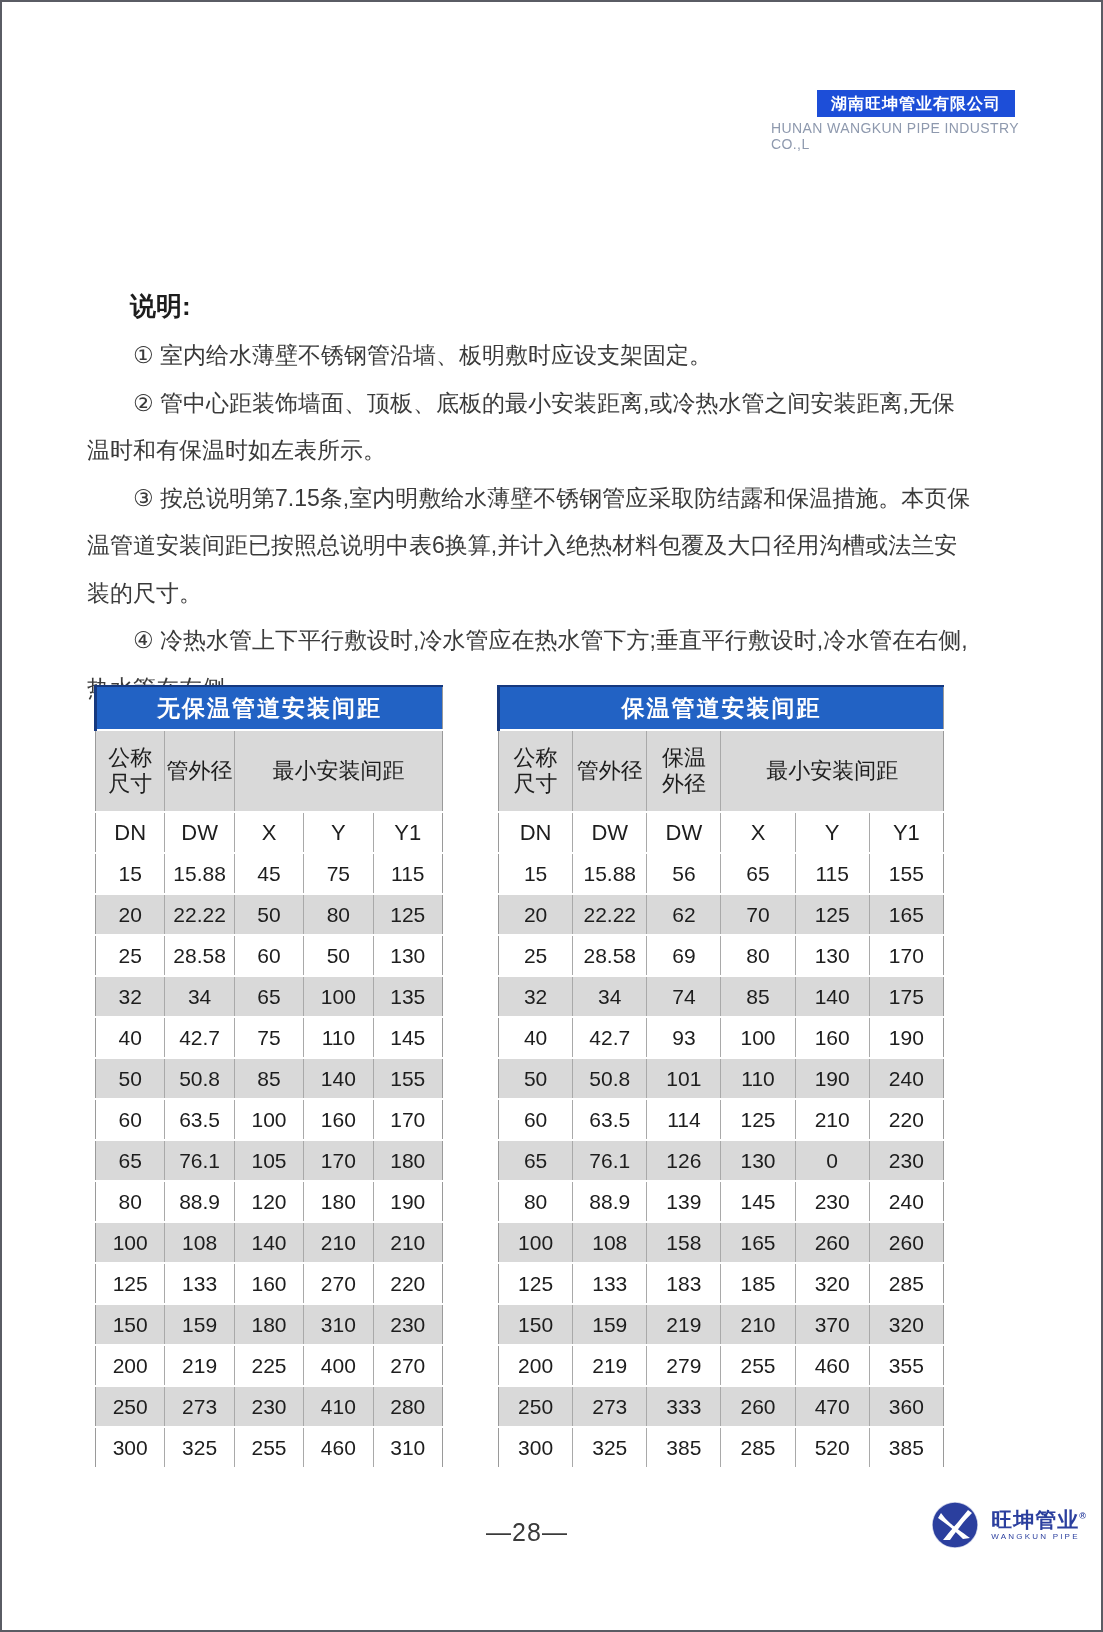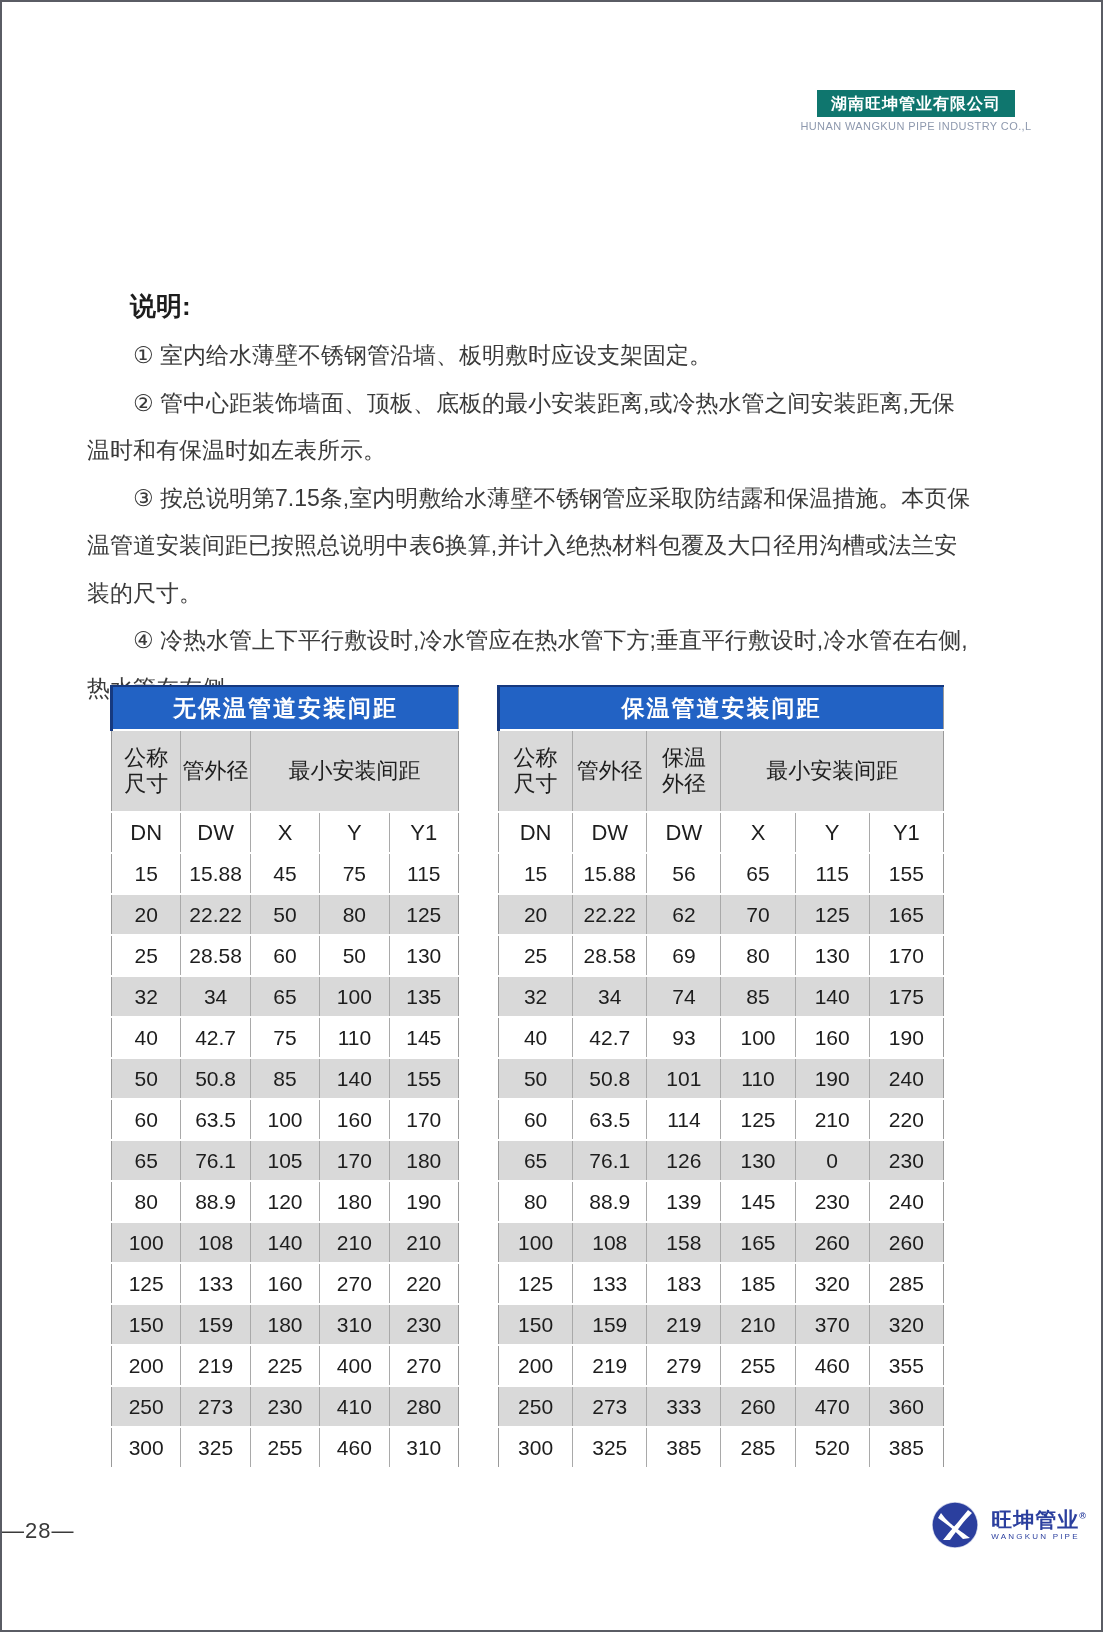--- a/index.html
+++ b/index.html
@@ -6,26 +6,26 @@
   html,body { background:#e8e8e8; }
   body { font-family:"Liberation Sans","DejaVu Sans",sans-serif; }
   .page {
     position:relative; width:1103px; height:1632px; background:#ffffff;
     border:2px solid #5a5c64; margin:0 auto; overflow:hidden;
   }
 
   
   .company-box {
     position:absolute; left:815px; top:88px; width:198px; height:27px;
-    background:#0f766e; color:#fff; font-size:16px; font-weight:bold;
+    background:#1d4ed8; color:#fff; font-size:16px; font-weight:bold;
     text-align:center; line-height:27px; letter-spacing:1px;
   }
   .company-en {
     position:absolute; left:769px; top:118px; width:290px;
-    text-align:center; font-size:11px; color:#8e99ae; letter-spacing:.4px;
+    font-size:14px; color:#8e99ae; letter-spacing:.4px;
   }
 
   
   .note {
     position:absolute; left:85px; top:155px; width:884px;
     font-size:23px; line-height:47px; color:#3a3a3a; text-indent:46px;
   }
   .note .note-label { font-weight:bold; color:#1d1d1d; font-size:25px; }
 
   
@@ -34,21 +34,21 @@
     font-size:26px; font-weight:bold; color:#1d1d1d;
   }
   .instructions {
     position:absolute; left:85px; top:330px; width:886px;
     font-size:23px; line-height:47.5px; color:#3a3a3a;
   }
   .instructions p { text-indent:46px; }
 
   
   .tbl-wrap { position:absolute; top:683px; }
-  .tbl-left { left:108px; width:349px; }
+  .tbl-left { left:92px; width:349px; }
   .tbl-right { left:495px; width:447px; }
   table {
     width:100%; border-collapse:collapse; table-layout:fixed;
     font-size:21px; color:#1d1d1d; border:1px solid #9a9a9a;
   }
   th, td { text-align:center; vertical-align:middle; font-weight:normal; }
   th, td { border-right:1px solid #a9a9a9; }
   tr > *:last-child { border-right:none; }
   tr { border-bottom:2px solid #ffffff; }
   .title-row th {
@@ -57,22 +57,22 @@
     border-left:3px solid #16397f; border-top:2px solid #16397f;
   }
   .group-row th { background:#d9d9d9; height:82px; font-size:22px; }
   .two-line { white-space:pre-line; line-height:26px; }
   .cols-row th { background:#ffffff; height:41px; font-size:22px; }
   tbody td { height:41px; background:transparent; }
   tbody tr:nth-child(even) { background:#d9d9d9; }
 
   
   .page-number {
-    position:absolute; left:0; top:1516px; width:1050px; 
-    font-size:22px; color:#3a3a3a; letter-spacing:1px;
+    position:absolute; left:0; top:1516px; width:1050px; text-align:center;
+    font-size:25px; color:#3a3a3a; letter-spacing:1px;
   }
   .footer-logo {
     position:absolute; right:14px; top:1498px;
     display:flex; align-items:center; gap:11px;
   }
   .logo-icon { width:50px; height:50px; flex:0 0 auto; }
   .logo-text { display:flex; flex-direction:column; line-height:1; }
   .logo-zh { font-size:21px; font-weight:bold; color:#2b3f9e; letter-spacing:1px; }
   .logo-zh sup { font-size:9px; }
   .logo-en { font-size:8px; color:#2b3f9e; letter-spacing:2.2px; margin-top:3px; }

